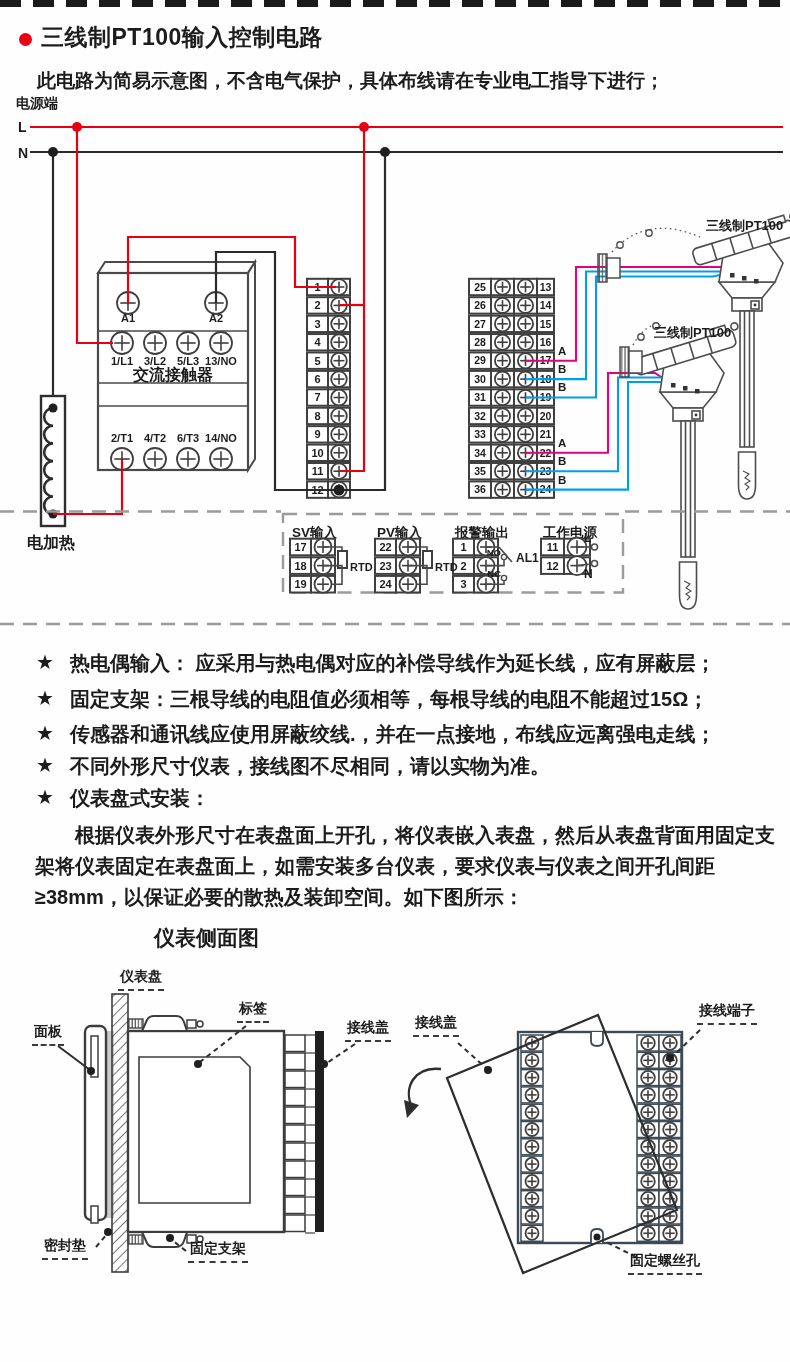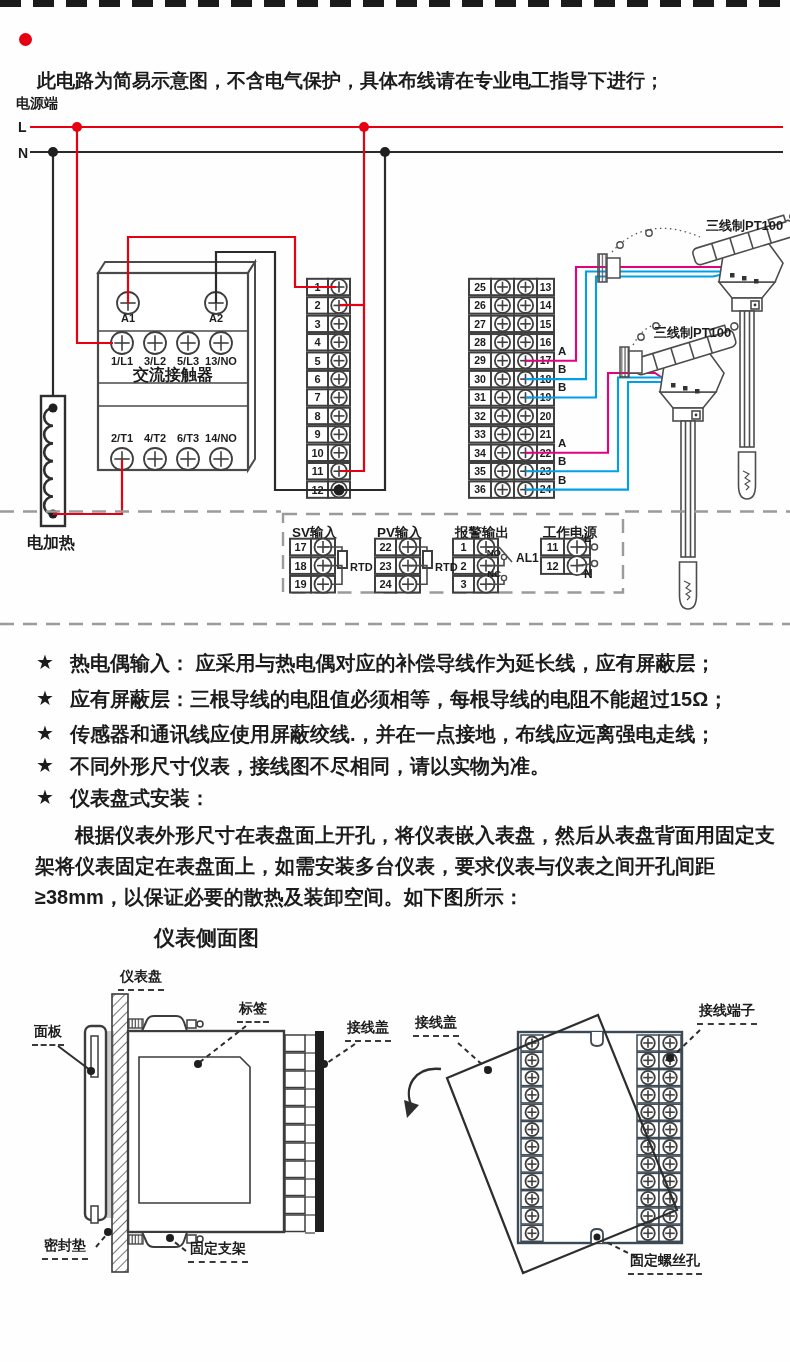--- a/index.html
+++ b/index.html
@@ -34,20 +34,21 @@
   .dlabel{position:absolute;font-size:14px;font-weight:bold;white-space:nowrap;
           border-bottom:2px dashed #3a3a3a;padding:0 2px 3px 2px;}
   #bottom-note{position:absolute;left:38px;top:1293px;font-size:20px;font-weight:bold;}
 </style>
 </head>
 <body>
 
 <div id="page">
   <div id="perf"></div>
   <div id="red-dot"></div>
+  <div id="title">三线制PT100输入控制电路</div>
   <div id="subtitle">此电路为简易示意图，不含电气保护，具体布线请在专业电工指导下进行；</div>
 
   <svg id="cvs" width="790" height="1362" viewBox="0 0 790 1362">
     <defs>
       <pattern id="hatch" width="7" height="7" patternTransform="rotate(45)" patternUnits="userSpaceOnUse">
         <line x1="0" y1="0" x2="0" y2="7" stroke="#555" stroke-width="1.6"></line>
       </pattern>
       <pattern id="vticks" width="3.2" height="12" patternUnits="userSpaceOnUse">
         <line x1="1" y1="0" x2="1" y2="12" stroke="#555" stroke-width="1.2"></line>
       </pattern>
@@ -756,21 +757,21 @@
       <line x1="636" y1="1257" x2="604" y2="1241" class="lead"></line>
     </g>
   </svg>
 
   <div class="notes-item" style="top:650px">
     <span class="star">★</span>
     <span class="txt">热电偶输入： 应采用与热电偶对应的补偿导线作为延长线，应有屏蔽层；</span>
   </div>
   <div class="notes-item" style="top:686px">
     <span class="star">★</span>
-    <span class="txt">应有屏蔽层：三根导线的电阻值必须相等，每根导线的电阻不能超过15Ω；</span>
+    <span class="txt">固定支架：三根导线的电阻值必须相等，每根导线的电阻不能超过15Ω；</span>
   </div>
   <div class="notes-item" style="top:721px">
     <span class="star">★</span>
     <span class="txt">传感器和通讯线应使用屏蔽绞线.，并在一点接地，布线应远离强电走线；</span>
   </div>
   <div class="notes-item" style="top:753px">
     <span class="star">★</span>
     <span class="txt">不同外形尺寸仪表，接线图不尽相同，请以实物为准。</span>
   </div>
   <div class="notes-item" style="top:785px">

